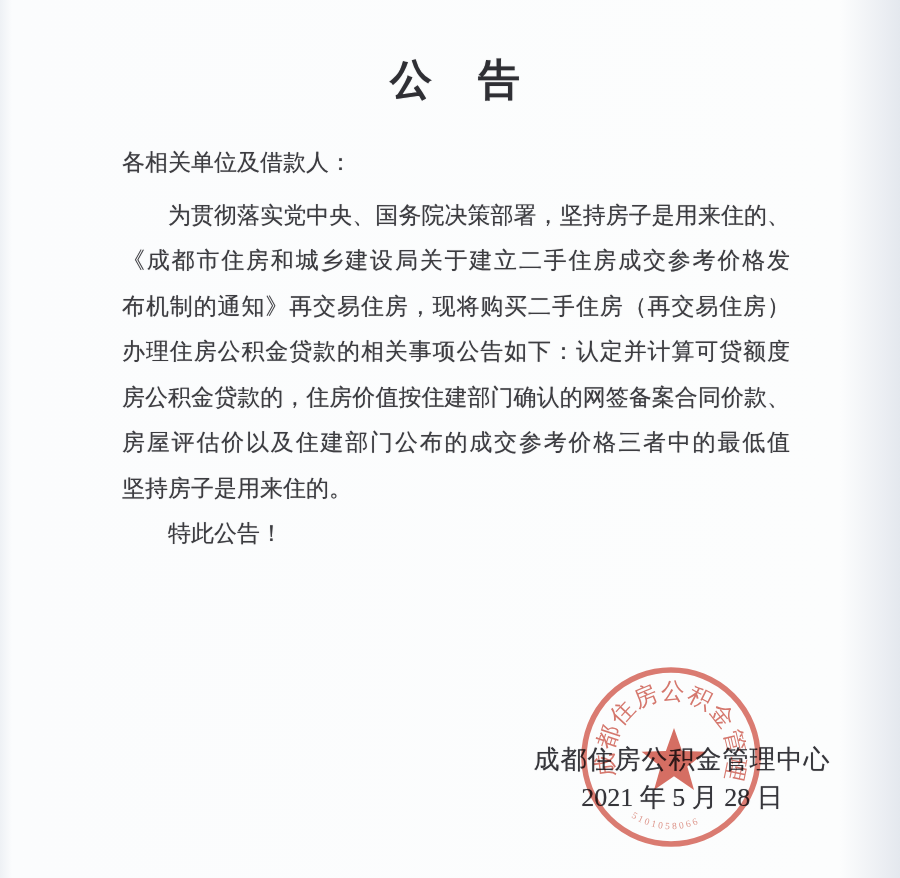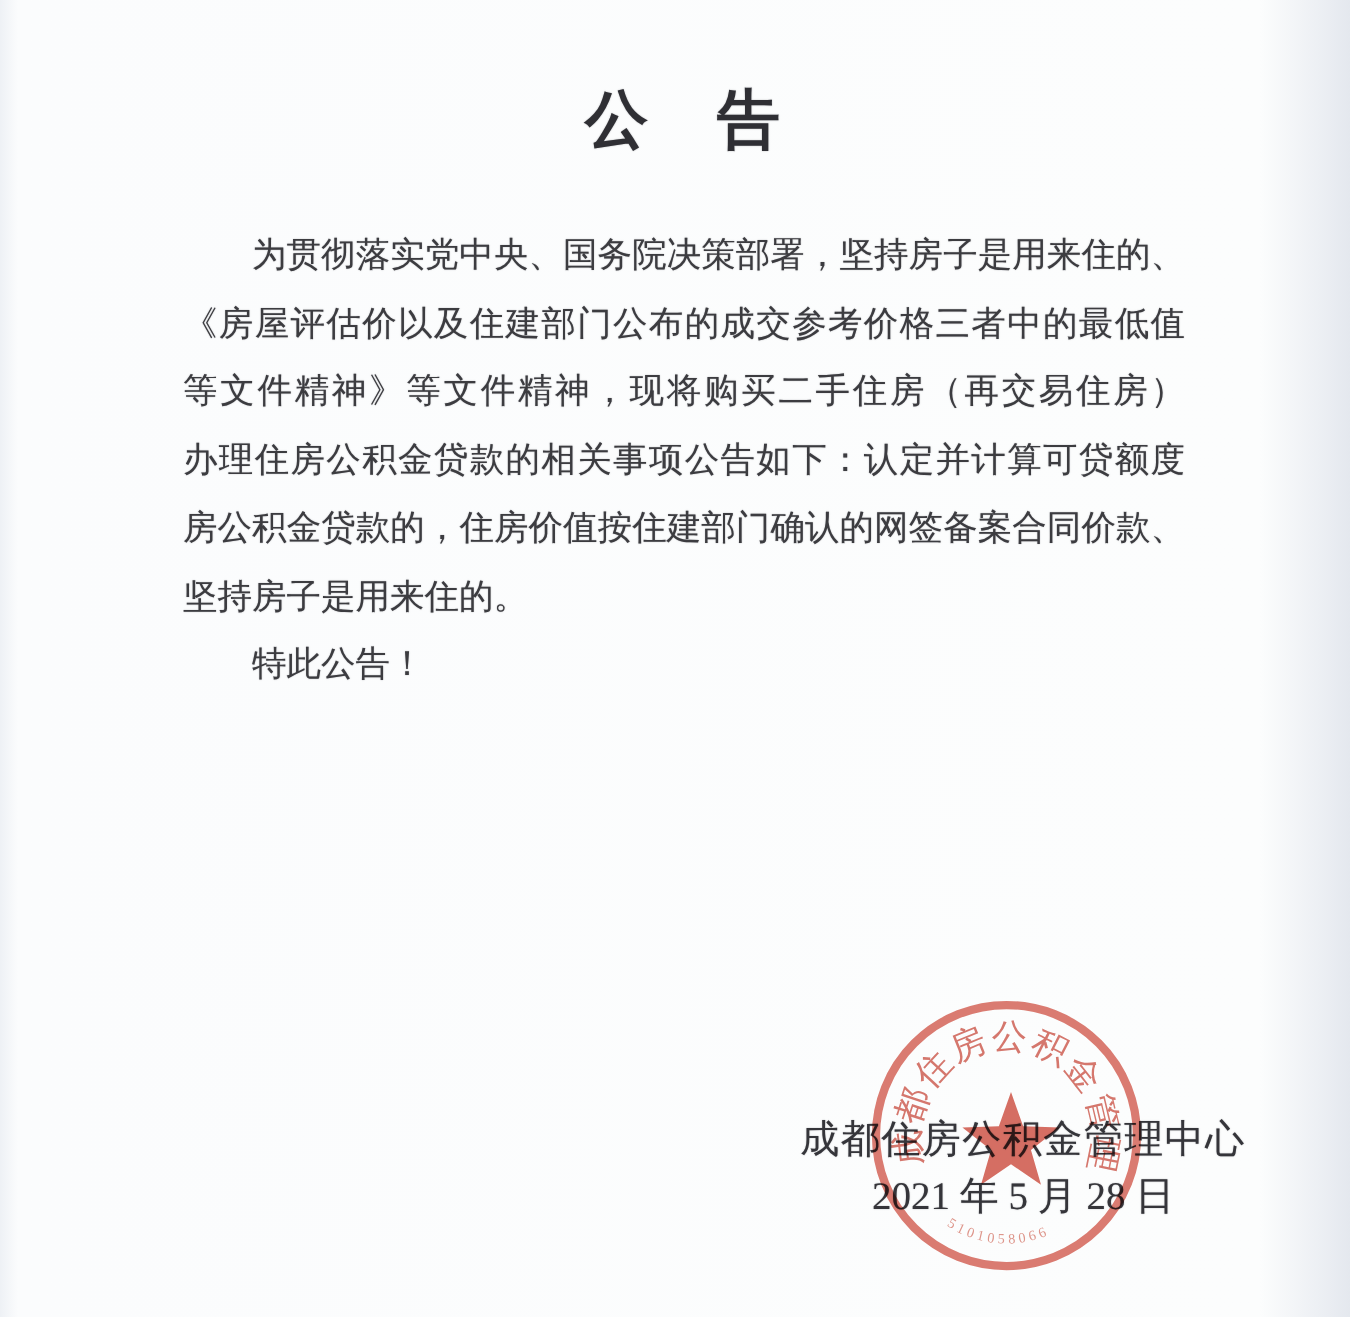--- a/index.html
+++ b/index.html
@@ -82,26 +82,28 @@
   }
 </style>
 </head>
 <body>
 
 <div class="page">
 
   <h1 class="doc-title">公　告</h1>
 
   <div class="content">
+    <div class="salutation">各相关单位及借款人：</div>
     <div class="paragraph">
         <div class="line indent just">为贯彻落实党中央、国务院决策部署，坚持房子是用来住的、</div>
-        <div class="line just">《房屋评估价以及住建部门公布的成交参考价格三者中的最低值</div>
-        <div class="line just">等文件精神》等文件精神，现将购买二手住房（再交易住房）</div>
+        <div class="line just">《成都市住房和城乡建设局关于建立二手住房成交参考价格发</div>
+        <div class="line just">布机制的通知》再交易住房，现将购买二手住房（再交易住房）</div>
         <div class="line just">办理住房公积金贷款的相关事项公告如下：认定并计算可贷额度</div>
         <div class="line just">房公积金贷款的，住房价值按住建部门确认的网签备案合同价款、</div>
+        <div class="line just">房屋评估价以及住建部门公布的成交参考价格三者中的最低值</div>
         <div class="line">坚持房子是用来住的。</div>
       </div>
     <div class="closing">特此公告！</div>
   </div>
 
   <div class="sign-block">
     <div class="issuer">成都住房公积金管理中心</div>
     <div class="issue-date">2021 年 5 月 28 日</div>
   </div>
 

